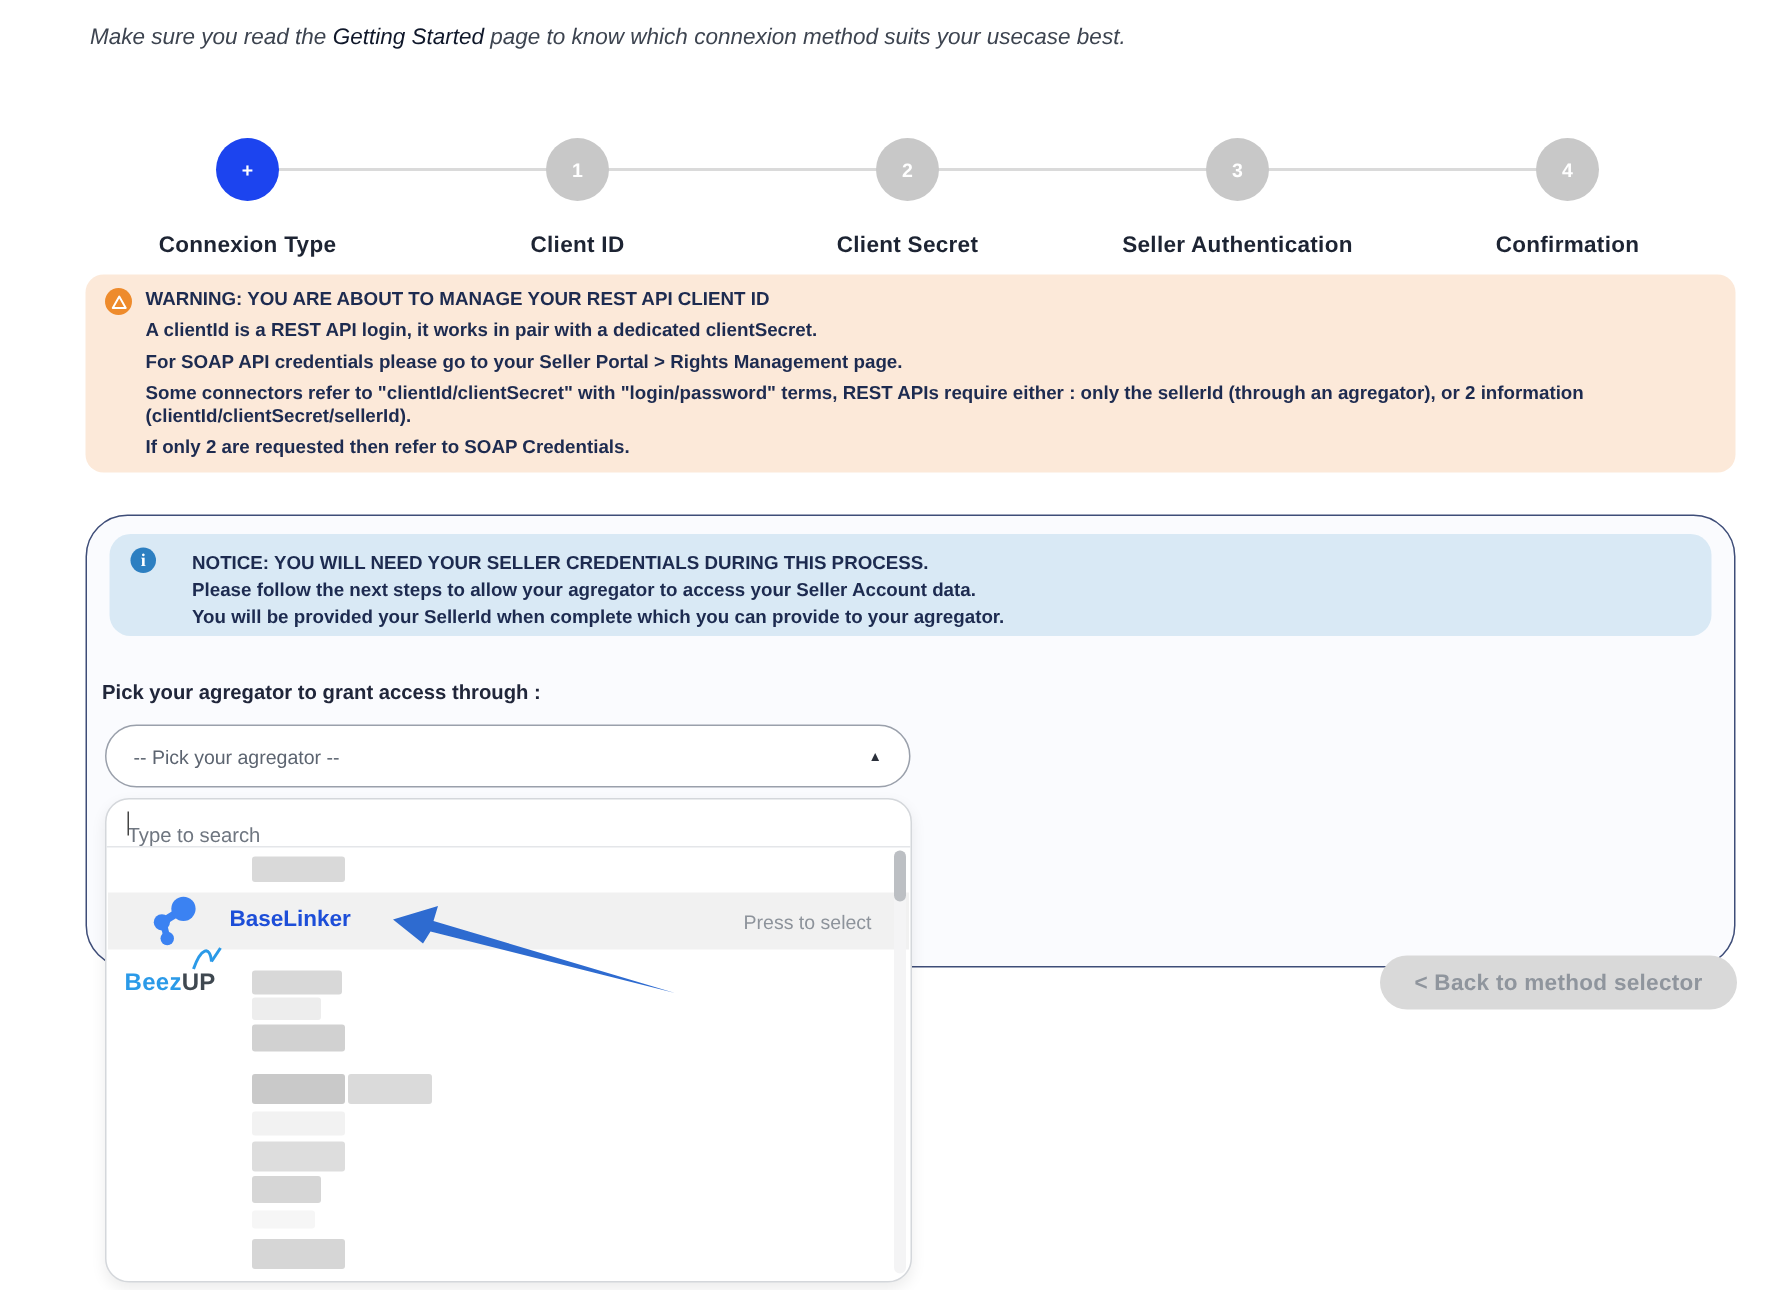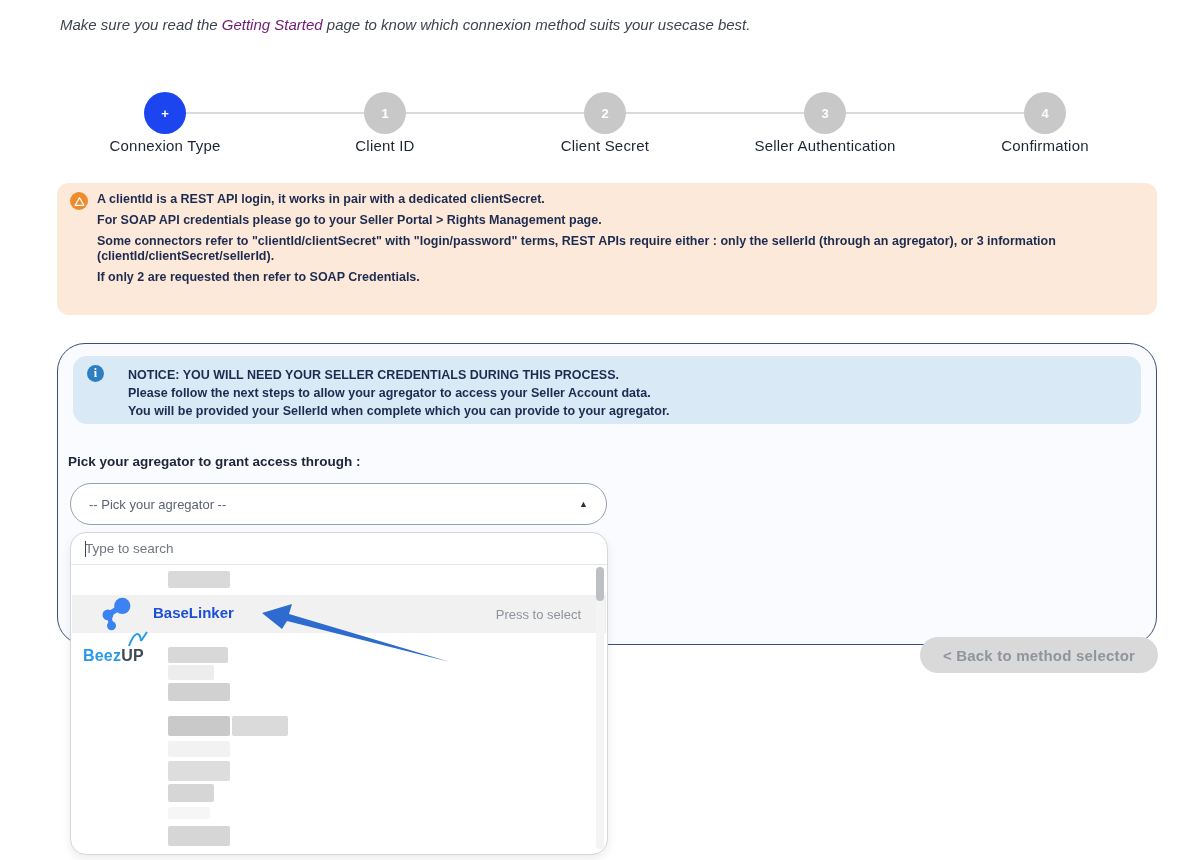--- a/index.html
+++ b/index.html
@@ -6,32 +6,32 @@
   html,body { background:#ffffff; }
   .page {
     position:relative; width:1185px; height:860px; overflow:hidden;
     font-family:"Liberation Sans", sans-serif; background:#ffffff;
   }
   
   .intro {
     position:absolute; left:60px; top:16px;
     font-style:italic; font-size:15px; color:#3d4450;
   }
-  .intro a { color:#701a75; text-decoration:none;margin-top:18px; }
+  .intro a { color:#0f172a; text-decoration:none;margin-top:18px; }
   
   .stepper { position:absolute; left:55px; top:92px; width:1100px; display:flex; }
   .stepper-line { position:absolute; left:110px; right:110px; top:20px; height:2px; background:#dadada; }
   .step { flex:1; display:flex; flex-direction:column; align-items:center; position:relative; }
   .step-circle {
     width:42px; height:42px; border-radius:50%; background:#c8c8c8; color:#fff;
     display:flex; align-items:center; justify-content:center;
     font-size:13px; font-weight:700; position:relative; z-index:1;
   }
   .step.active .step-circle { background:#1c44ef; }
-  .step-label { margin-top:3px; font-size:15px; font-weight:400; color:#1d2433; letter-spacing:.2px; }
+  .step-label { margin-top:21px; font-size:15px; font-weight:700; color:#1d2433; letter-spacing:.2px; }
   
   .warning-box {
     position:absolute; left:57px; top:183px; width:1100px; height:132px;
     background:#fce9d9; border-radius:12px; padding:9px 16px 9px 40px;
   }
   .warn-icon {
     position:absolute; left:13px; top:9px; width:18px; height:18px;
     border-radius:50%; background:#ee8b2c; display:flex; align-items:center; justify-content:center;
   }
   .warn-icon svg { width:13px; height:13px; display:block; }
@@ -59,21 +59,21 @@
     display:flex; align-items:center; padding:0 18px; cursor:pointer;text-align:right;
   }
   .select .select-value { font-size:13px; color:#5c6470; }
   .select .caret { margin-left:auto; font-size:9px; color:#2a2f3a; }
   
   .dropdown {
     position:absolute; left:70px; top:532px; width:538px; height:323px;
     background:#fff; border:1px solid #d4d7db; border-radius:16px;
     box-shadow:0 4px 10px rgba(0,0,0,.08); z-index:3;
   }
-  .search-row { position:relative; height:32px; border-bottom:1px solid #e4e6e9; display:flex; align-items:center; padding:0 14px; }
+  .search-row { position:relative; height:32px; border-bottom:1px solid #e4e6e9; display:flex; align-items:flex-end; padding:0 14px; }
   .search-row input {
     border:none; outline:none; width:100%; font-size:13.5px; color:#333;
     background:transparent; font-family:"Liberation Sans", sans-serif;
   }
   .search-row input::placeholder { color:#6f7680; opacity:1; }
   .search-caret { position:absolute; left:14px; top:8px; width:1px; height:16px; background:#444; }
   .row-highlight { position:absolute; left:1px; right:1px; top:62px; height:38px; background:#f1f1f1; }
   .bl-logo { position:absolute; left:27px; top:63px; width:36px; height:36px; }
   .bl-name { position:absolute; left:82px; top:71px; font-size:15px; font-weight:700; color:#1d4ed8; }
   .bl-hint { position:absolute; right:26px; top:74px; font-size:13px; color:#8d939b; }
@@ -134,23 +134,24 @@
       <div class="step-label">Confirmation</div>
     </div>
   </div>
 
   <div class="warning-box">
     <span class="warn-icon">
       <svg viewBox="0 0 24 24">
           <path d="M12 5 L20 19 H4 Z" fill="none" stroke="#ffffff" stroke-width="2.4" stroke-linejoin="round"></path>
         </svg>
     </span>
+    <p class="w-title">WARNING: YOU ARE ABOUT TO MANAGE YOUR REST API CLIENT ID</p>
     <p>A clientId is a REST API login, it works in pair with a dedicated clientSecret.</p>
     <p>For SOAP API credentials please go to your Seller Portal &gt; Rights Management page.</p>
-    <p>Some connectors refer to "clientId/clientSecret" with "login/password" terms, REST APIs require either : only the sellerId (through an agregator), or 3 information (clientId/clientSecret/sellerId).</p>
+    <p>Some connectors refer to "clientId/clientSecret" with "login/password" terms, REST APIs require either : only the sellerId (through an agregator), or 2 information (clientId/clientSecret/sellerId).</p>
     <p>If only 2 are requested then refer to SOAP Credentials.</p>
   </div>
 
   <div class="card">
     <div class="notice-box">
       <span class="info-icon">i</span>
       <p>NOTICE: YOU WILL NEED YOUR SELLER CREDENTIALS DURING THIS PROCESS.</p>
       <p>Please follow the next steps to allow your agregator to access your Seller Account data.</p>
       <p>You will be provided your SellerId when complete which you can provide to your agregator.</p>
     </div>

